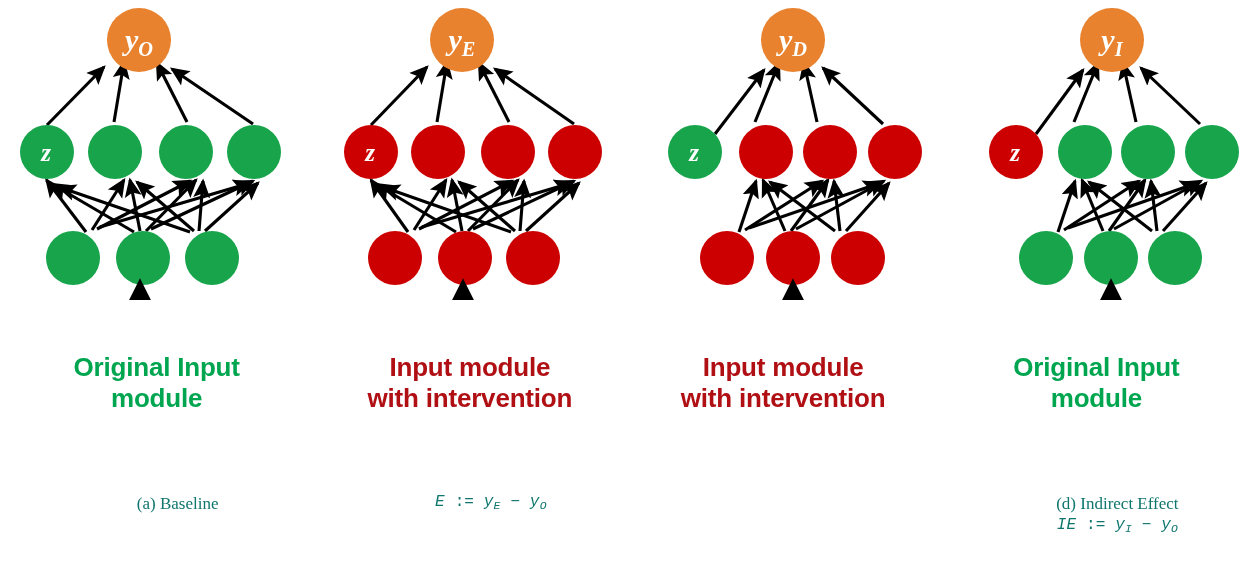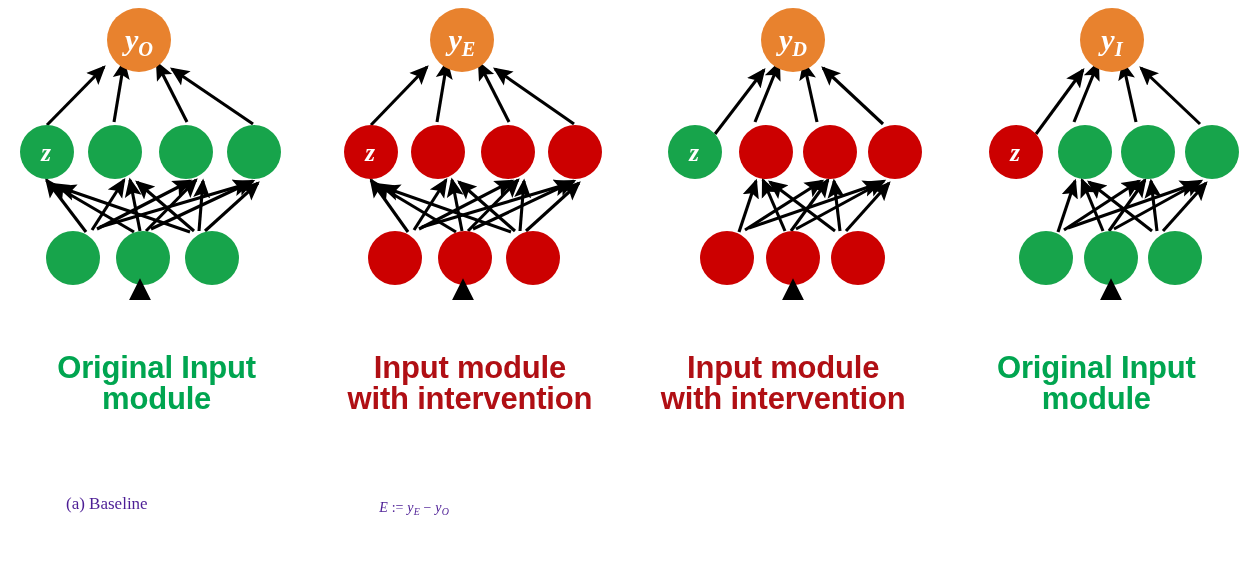--- a/index.html
+++ b/index.html
@@ -37,44 +37,44 @@
     display: block;
   }
   .module-label {
     position: absolute;
     left: 0;
     top: 352px;
     width: 313.25px;
     text-align: center;
     font-family: "Liberation Sans", sans-serif;
     font-weight: bold;
-    font-size: 31px;
+    font-size: 26px;
     line-height: 31px;
     letter-spacing: -0.2px;
     white-space: pre-line;
   }
   .caption {
     position: absolute;
     left: 0;
     top: 492px;
     width: 313.25px;
-    padding-left: 66px;
+    padding-left: 42px;
     box-sizing: border-box;
-    text-align: left;
+    text-align: center;
     font-family: "Liberation Serif", serif;
     font-size: 17px;
     line-height: 23px;
-    color: #4c1d95;
+    color: #0f766e;
   }
   .caption .formula {
     display: block;
-    font-family: Liberation Serif, serif;
+    font-family: Liberation Mono, monospace;
     font-style: italic;
-    font-size: 14px;
-    line-height: 32px;
+    font-size: 16px;
+    line-height: 20px;
     letter-spacing: 0.2px;
   }
   .caption .formula .op {
     font-style: normal;
     letter-spacing: 0;
   }
   .caption .formula sub {
     font-style: italic;
     font-size: 71%;
     vertical-align: -0.28em;
@@ -281,15 +281,19 @@
       </g>
       <circle cx="172" cy="40" r="32" fill="#E8822E"></circle>
       <text class="node-text" x="75" y="161" font-size="25" text-anchor="middle">z</text>
       <text class="node-text" x="172" y="50" font-size="30" text-anchor="middle"><tspan>y</tspan><tspan class="sub" dy="6">I</tspan></text>
       <g>
         <path d="M171,345 L171,305 M159,310 L171,286 L183,310 Z" stroke="#000" stroke-width="7" fill="#000" stroke-linejoin="miter"></path>
       </g>
     </svg>
     <div class="module-label" style="color:#00A550">Original Input
 module</div>
+    <div class="caption">
+      <span>(d) Indirect Effect</span>
+      <span class="formula"><span>IE</span> <span class="op">:=</span> <span>y</span><sub>I</sub> <span class="op">−</span> <span>y</span><sub>O</sub></span>
+    </div>
   </div>
 
 </div>
 
 </body></html>

